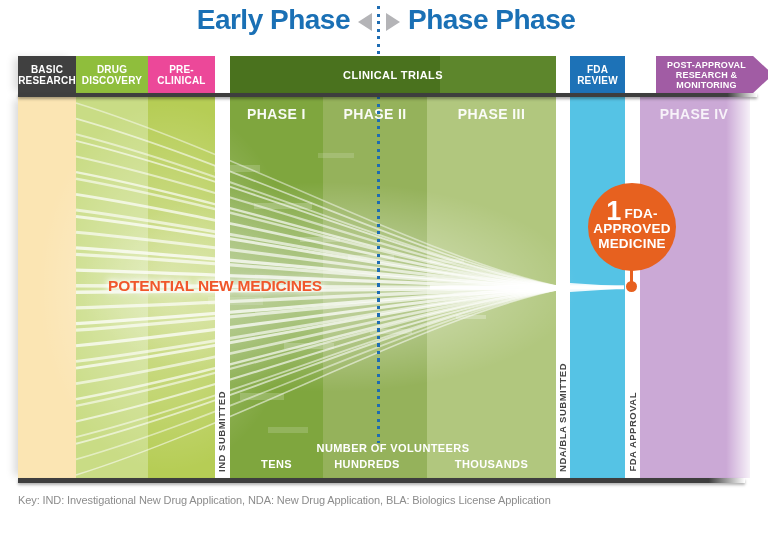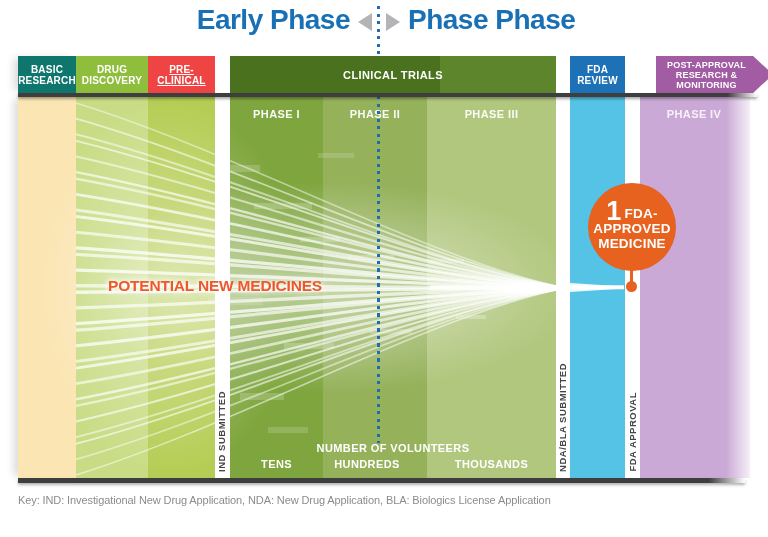--- a/index.html
+++ b/index.html
@@ -26,21 +26,21 @@
   #bottom-bar{position:absolute;left:18px;top:478px;width:727px;height:5px;z-index:6;
        background:linear-gradient(90deg,#3e3e3e 95%,rgba(62,62,62,0));box-shadow:0 2px 3px rgba(0,0,0,0.3);}
 
   
   .col{position:absolute;top:97px;height:381px;z-index:1;}
   #fade-right{position:absolute;left:726px;top:97px;width:32px;height:381px;z-index:2;
        background:linear-gradient(90deg,rgba(255,255,255,0),#ffffff 90%);}
 
   
   .phase-label{position:absolute;top:107px;height:14px;z-index:4;display:flex;align-items:center;justify-content:center;
-       color:rgba(255,255,255,0.95);font-weight:bold;font-size:11px;letter-spacing:0.4px;}
+       color:rgba(255,255,255,0.95);font-weight:bold;font-size:14px;letter-spacing:0.4px;}
   .vol-label{position:absolute;top:457px;height:14px;z-index:4;display:flex;align-items:center;justify-content:center;
        color:#fff;font-weight:bold;font-size:11px;letter-spacing:0.4px;}
   #volunteers-title{position:absolute;left:230px;top:441px;width:326px;height:13px;z-index:4;
        display:flex;align-items:center;justify-content:center;color:#fff;font-weight:bold;font-size:11px;letter-spacing:0.4px;}
   .vtext{position:absolute;bottom:65px;z-index:4;writing-mode:vertical-rl;transform:rotate(180deg);
        font-weight:bold;font-size:9.5px;letter-spacing:0.5px;color:#464646;white-space:nowrap;}
 
   
   #funnel{position:absolute;left:18px;top:97px;z-index:3;}
   #potential-label{position:absolute;left:85px;top:277px;width:260px;z-index:4;text-align:center;
@@ -135,27 +135,27 @@
         <rect x="222" y="296" width="44" height="7" opacity="0.18"></rect>
         <rect x="190" y="200" width="55" height="8" opacity="0.15"></rect>
         <rect x="300" y="56" width="36" height="5" opacity="0.15"></rect>
         <rect x="250" y="330" width="40" height="6" opacity="0.16"></rect>
       </g>
     <path d="M 412 190.5 L 606 190.2" stroke="#ffffff" stroke-width="4" opacity="0.95"></path>
     <polygon points="552,186 606,189.6 606,191.4 552,195" fill="#ffffff" opacity="0.9"></polygon>
   </svg>
   <div id="potential-label" style="color: rgb(240, 87, 43);">POTENTIAL NEW MEDICINES</div>
 
-  <div class="hdr" style="left: 18px; width: 58px; box-shadow: rgba(0, 0, 0, 0.15) -6px 0px 8px -2px; background-color: #0f766e;">
+  <div class="hdr" style="left: 18px; width: 58px; box-shadow: rgba(0, 0, 0, 0.15) -6px 0px 8px -2px; background-color: #404040;">
     <span>BASIC RESEARCH</span>
     </div>
   <div class="hdr" style="left: 76px; width: 72px; background-color: rgb(143, 190, 60);">
     <span>DRUG DISCOVERY</span>
     </div>
-  <div class="hdr" style="left: 148px; width: 67px; padding: 0px 6px; box-sizing: border-box; background-color: #ef4444; text-decoration: underline;">
+  <div class="hdr" style="left: 148px; width: 67px; padding: 0px 6px; box-sizing: border-box; background-color: #ec4899;">
     <span>PRE-CLINICAL</span>
     </div>
   <div class="hdr" style="left: 230px; width: 210px; background-color: rgb(74, 114, 30);"></div>
   <div class="hdr" style="left: 440px; width: 116px; background-color: rgb(93, 134, 44);"></div>
   <div class="hdr-label" style="left:230px;width:326px;">CLINICAL TRIALS</div>
   <div class="hdr" style="left: 570px; width: 55px; background-color: rgb(29, 114, 183);">
     <span>FDA REVIEW</span>
     </div>
   <div class="hdr" style="left: 640px; width: 117px; font-size: 9px; line-height: 10px; padding-right: 16px; box-sizing: border-box; clip-path: polygon(0px 0px, 83% 0px, 100% 50%, 83% 100%, 0px 100%); background-color: rgb(161, 92, 164); margin-left: 16px;">
     <span>POST-APPROVAL RESEARCH &amp; MONITORING</span>

